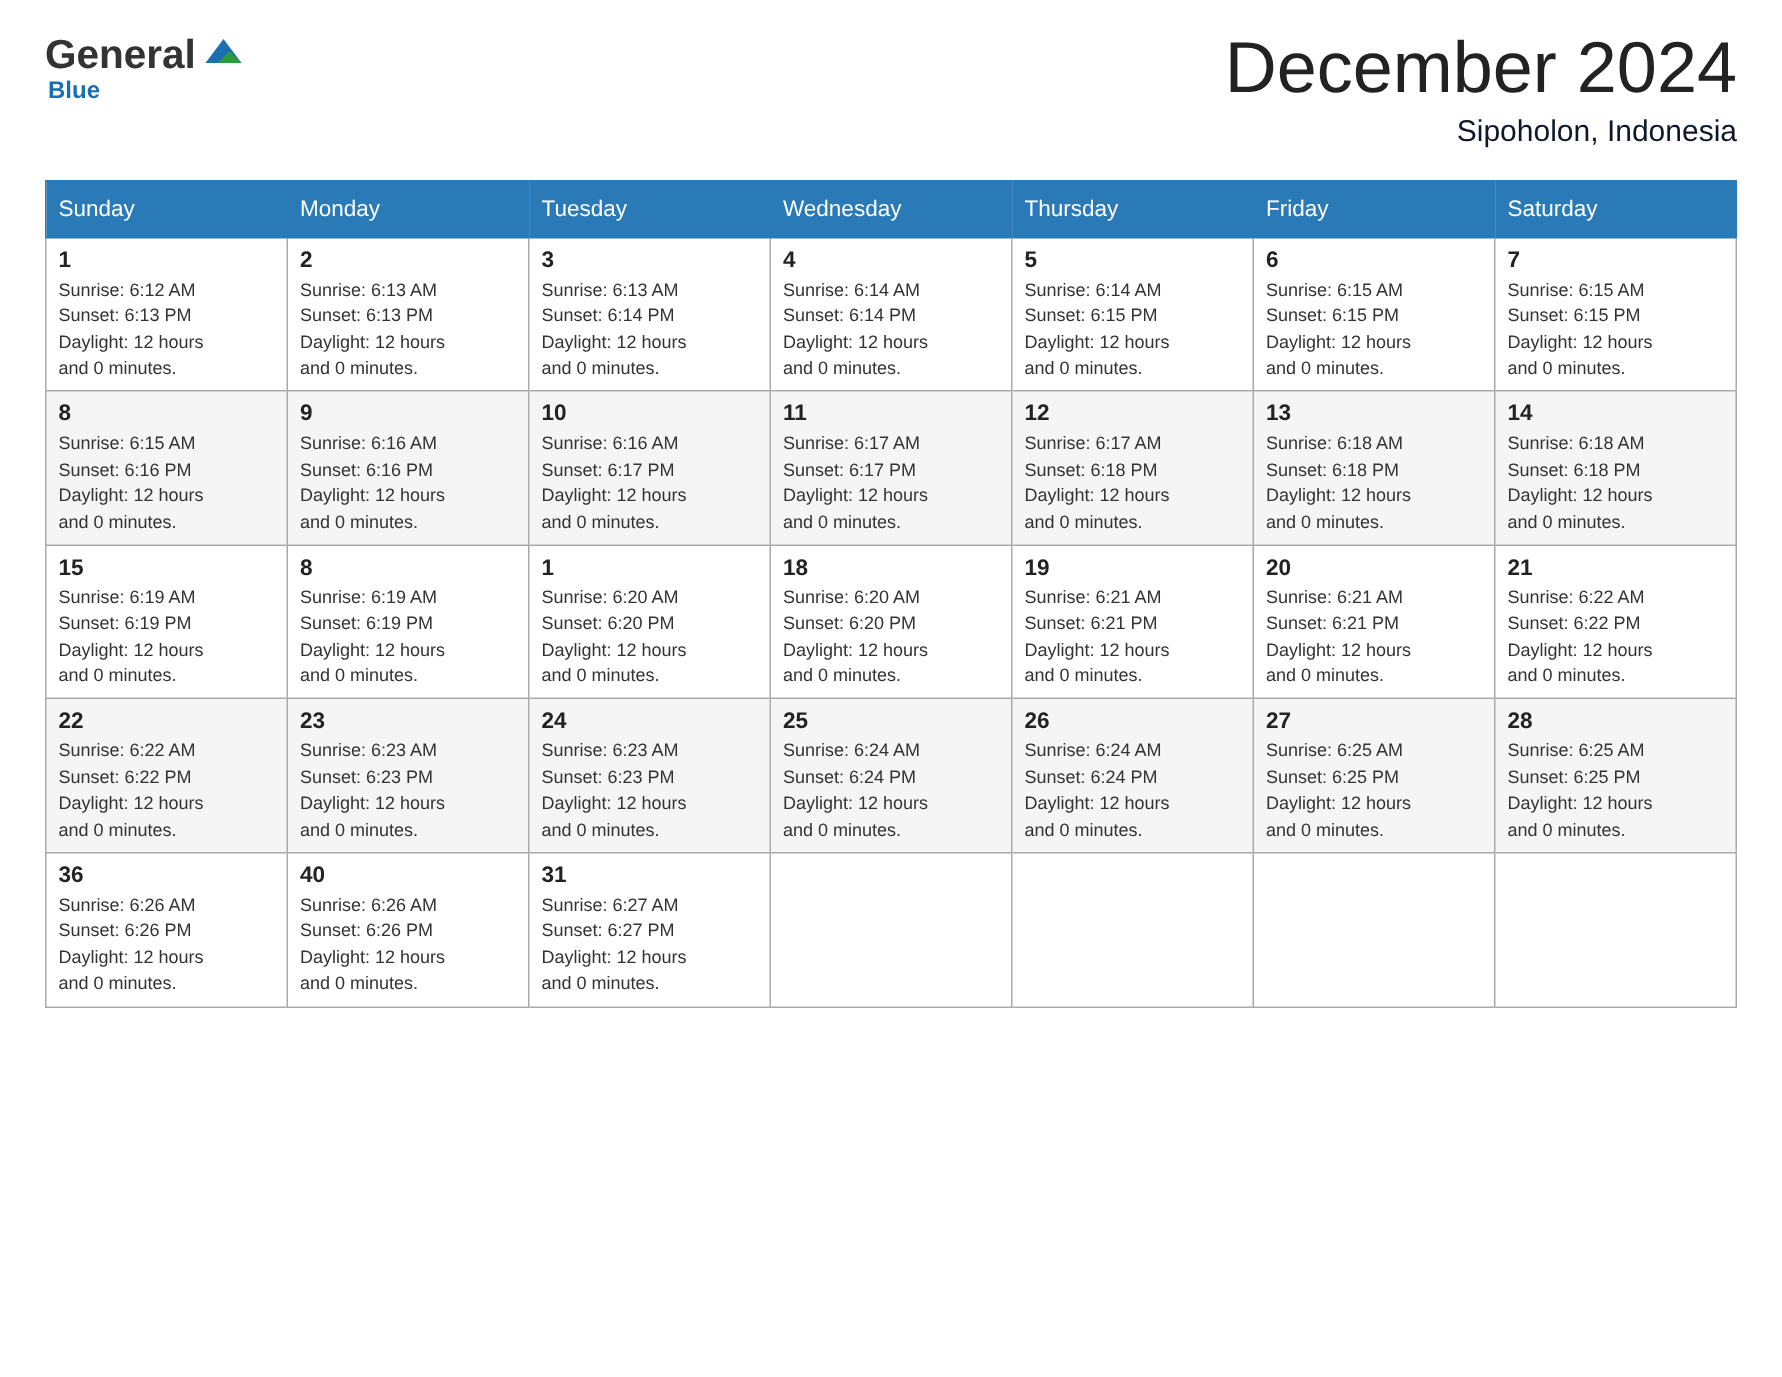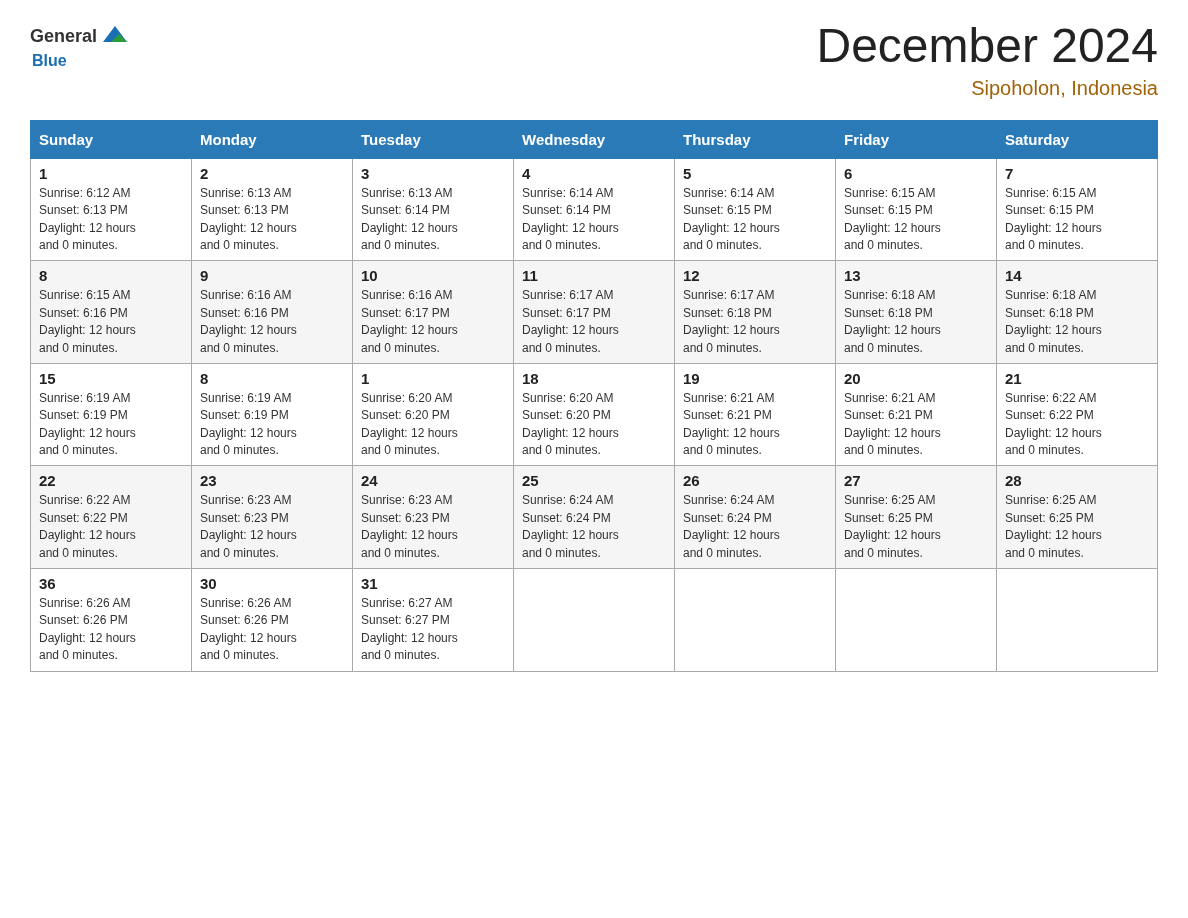--- a/index.html
+++ b/index.html
@@ -20,33 +20,33 @@
       text-align: right;
     }
     .month-title {
       font-size: 48px;
       font-weight: normal;
       color: #222;
       line-height: 1.1;
     }
     .location-title {
       font-size: 20px;
-      color: #a16207;
+      color: #0f172a;
       margin-top: 4px;
     }
     table {
       width: 100%;
       border-collapse: collapse;
       table-layout: fixed;
     }
     thead tr th {
       background: #2a7ab8;
       color: #fff;
       font-size: 15px;
-      font-weight: bold;
+      font-weight: normal;
       padding: 10px 8px;
       border: 1px solid #2a7ab8;
       text-align: left;
     }
     tbody tr td {
       border: 1px solid #aaa;
       vertical-align: top;
       padding: 6px 8px;
       font-size: 13px;
       color: #222;
@@ -82,21 +82,21 @@
       display: flex;
       align-items: center;
     }
   </style>
 </head>
 <body>
 
 <div class="header">
   <div class="logo-wrapper">
     <div class="logo-row">
-      <span style="font-size:18px;font-weight:bold;color:#333;">General</span>
+      <span style="font-size:27px;font-weight:bold;color:#333;">General</span>
       <svg width="32" height="32" viewBox="0 0 32 32" style="margin: 0 2px;">
         <polygon points="16,6 28,22 4,22" fill="#1a6fb3"></polygon>
         <polygon points="20,14 28,22 12,22" fill="#2a9d3a"></polygon>
       </svg>
     </div>
     <span style="font-size:16px;font-weight:bold;color:#1a6fb3;margin-left:2px;">Blue</span>
   </div>
   <div class="title-block">
     <div class="month-title">December 2024</div>
     <div class="location-title">Sipoholon, Indonesia</div>
@@ -235,21 +235,21 @@
           <span class="day-num">28</span>
           <span class="day-info">Sunrise: 6:25 AM<br>Sunset: 6:25 PM<br>Daylight: 12 hours<br>and 0 minutes.</span>
         </td>
       </tr>
       <tr>
         <td>
           <span class="day-num">36</span>
           <span class="day-info">Sunrise: 6:26 AM<br>Sunset: 6:26 PM<br>Daylight: 12 hours<br>and 0 minutes.</span>
         </td>
         <td>
-          <span class="day-num">30</span>
+          <span class="day-num">40</span>
           <span class="day-info">Sunrise: 6:26 AM<br>Sunset: 6:26 PM<br>Daylight: 12 hours<br>and 0 minutes.</span>
         </td>
         <td>
           <span class="day-num">31</span>
           <span class="day-info">Sunrise: 6:27 AM<br>Sunset: 6:27 PM<br>Daylight: 12 hours<br>and 0 minutes.</span>
         </td>
         <td class="empty"></td>
         <td class="empty"></td>
         <td class="empty"></td>
         <td class="empty"></td>

